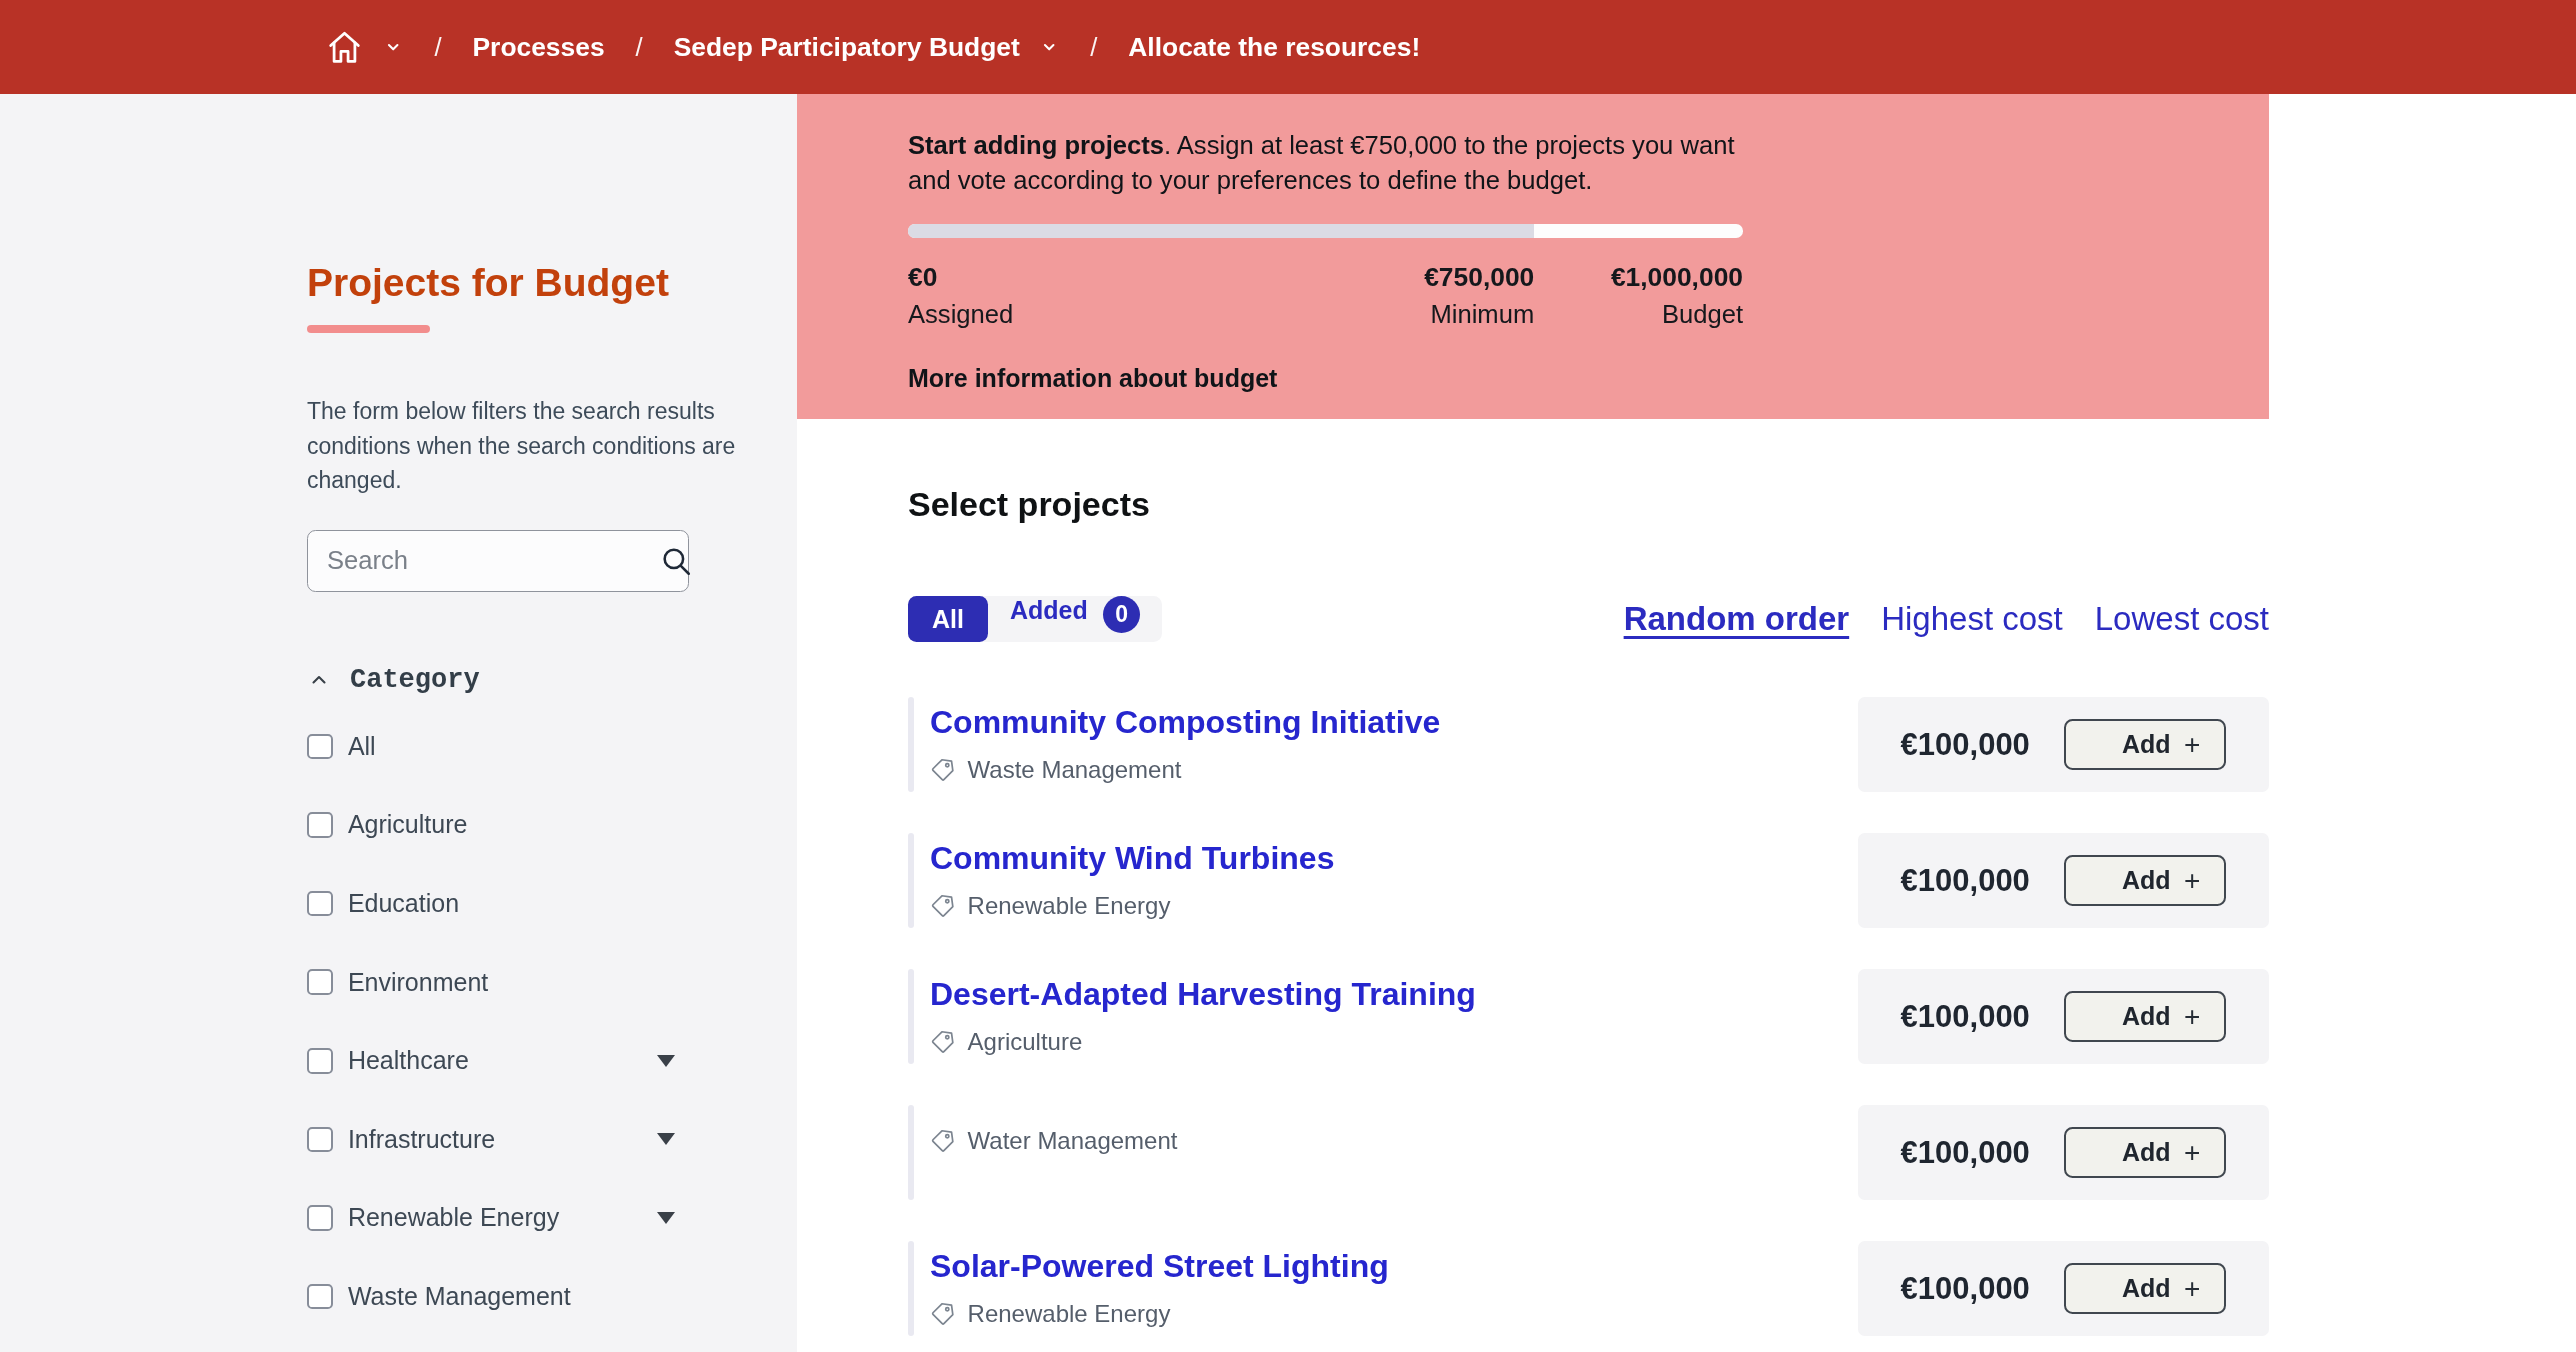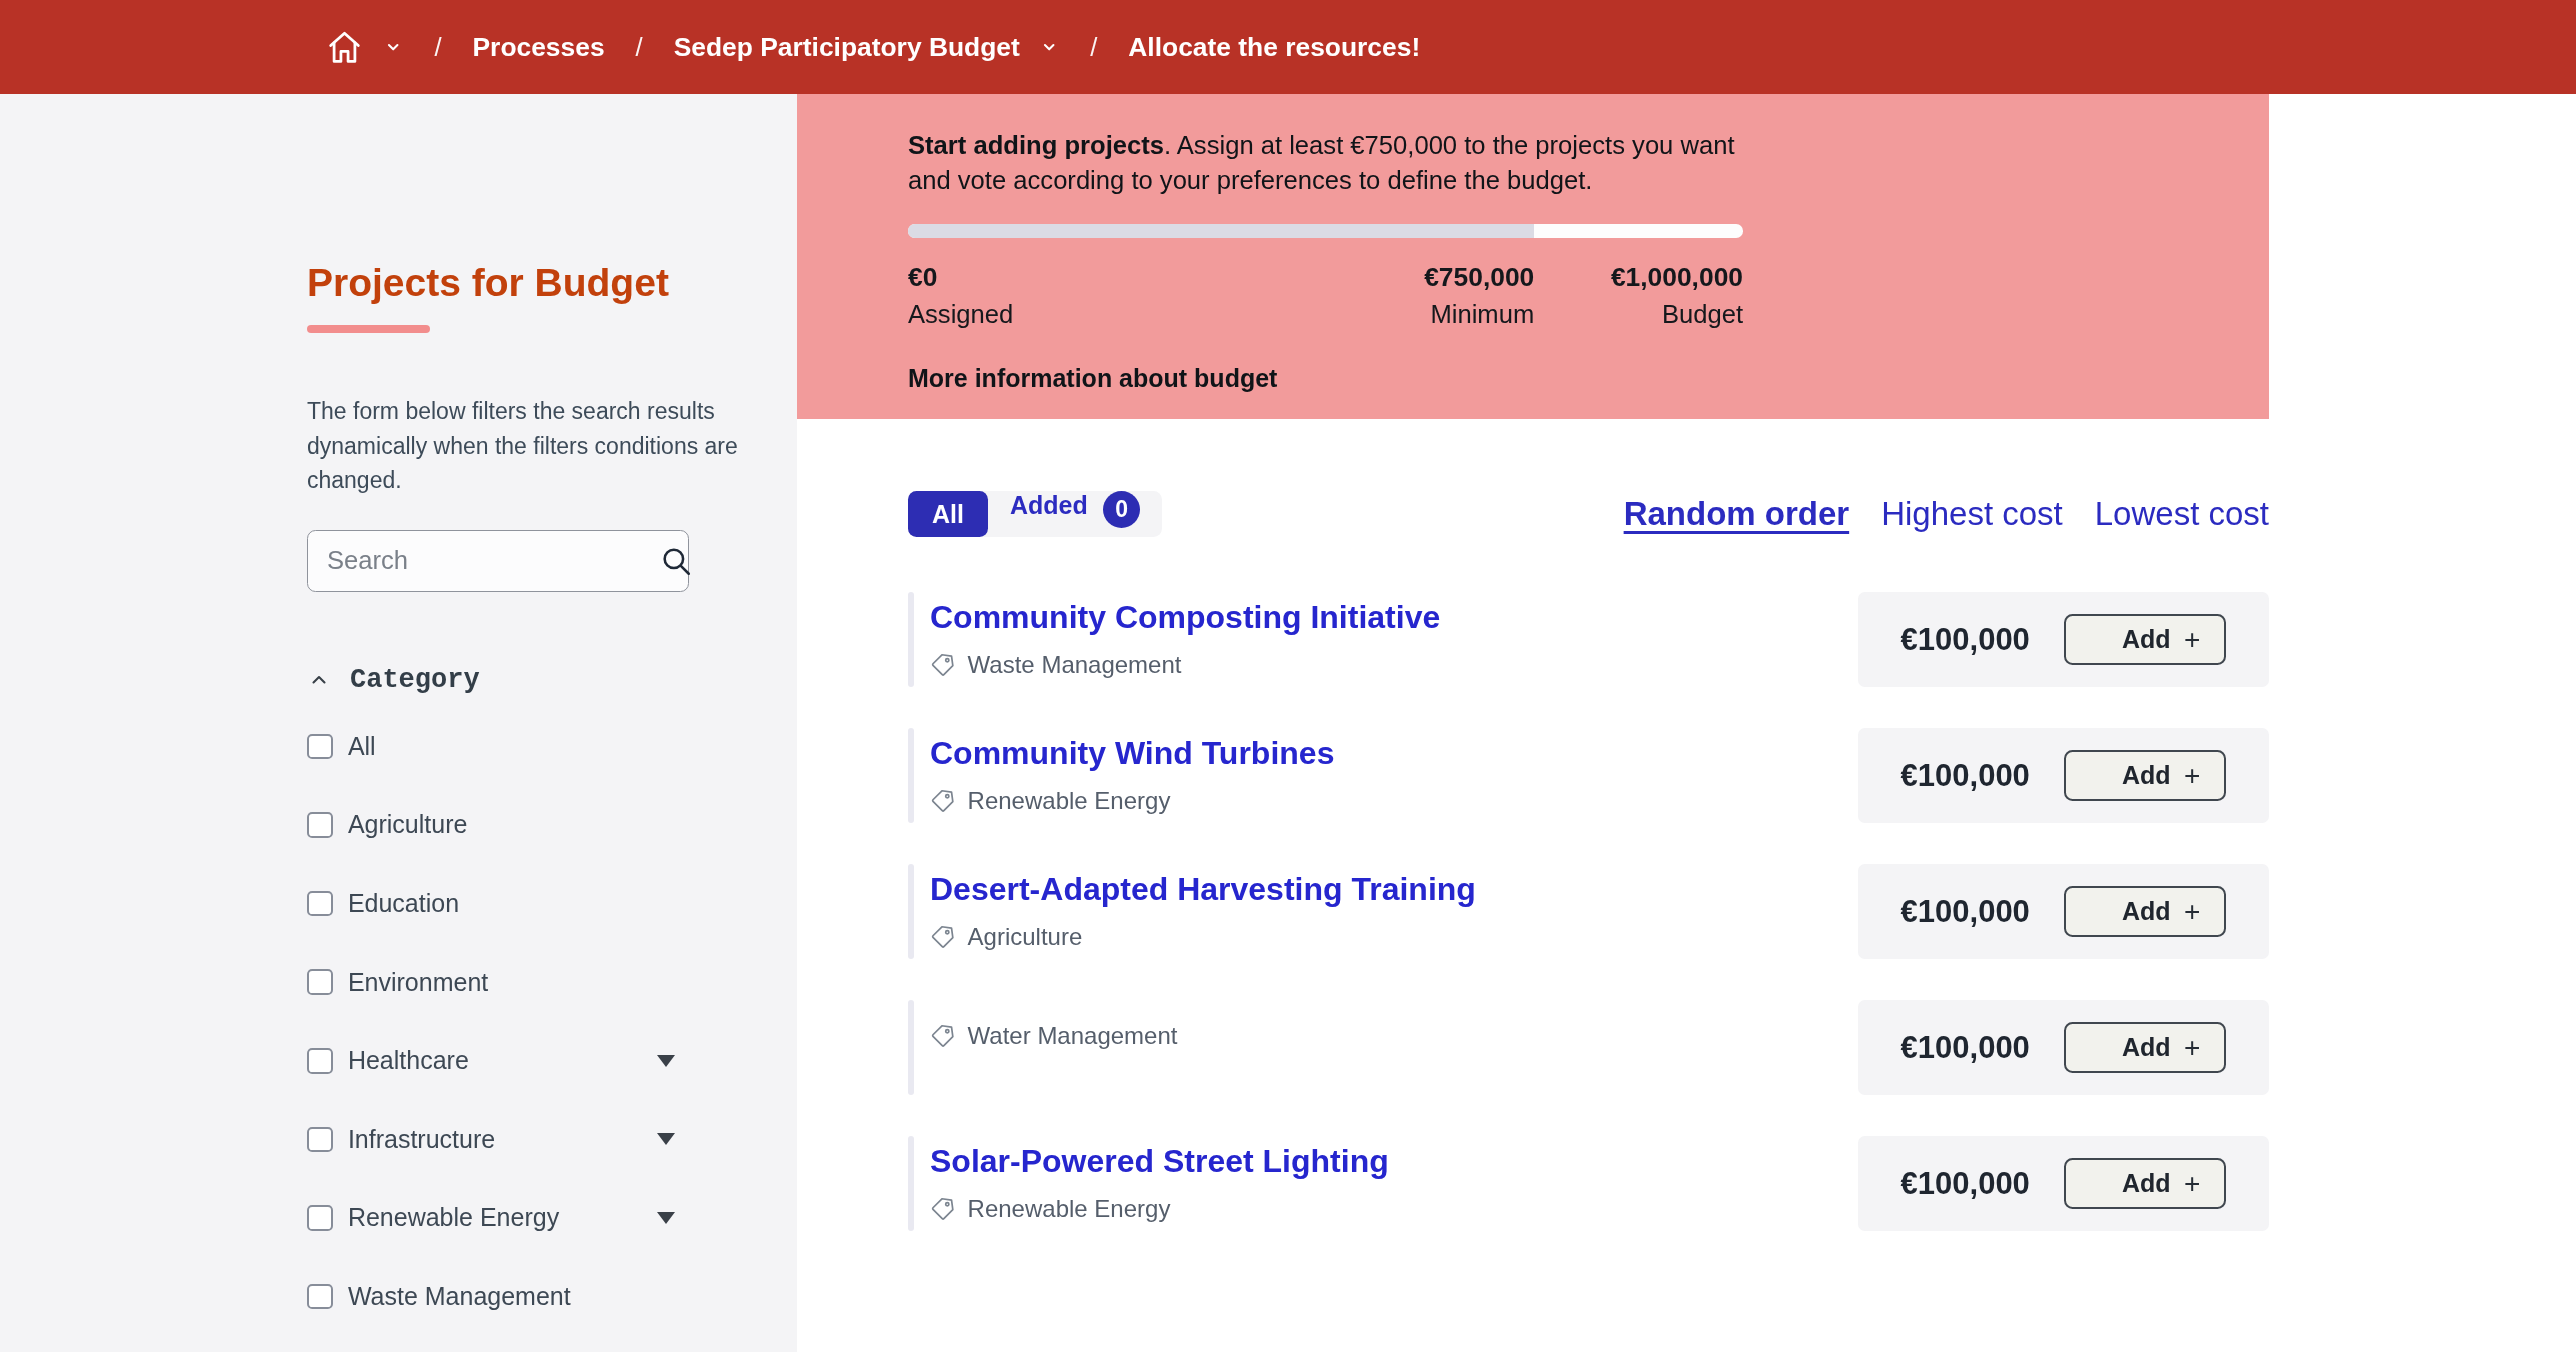--- a/index.html
+++ b/index.html
@@ -118,21 +118,21 @@
   </span>
   <span class="crumb-sep">/</span>
   <span class="crumb-link">Allocate the resources!</span>
 </header>
 
 <div class="page">
 
   <aside class="sidebar">
     <h1 class="side-title">Projects for Budget</h1>
     <div class="side-underline"></div>
-    <p class="side-desc">The form below filters the search results dynamically when the filters conditions are changed.</p>
+    <p class="side-desc">The form below filters the search results conditions when the search conditions are changed.</p>
 
     <div class="searchbox">
       <input type="text" placeholder="Search" style="">
       <svg class="search-icon" viewBox="0 0 24 24" fill="none" stroke="#1F2937" stroke-width="1.8" stroke-linecap="round">
         <circle cx="10.5" cy="10.5" r="6.5"></circle>
         <line x1="15.6" y1="15.6" x2="21" y2="21"></line>
       </svg>
     </div>
 
     <div class="cat-head">
@@ -215,20 +215,21 @@
         <div class="plab plab-budget">
           <div class="pval">€1,000,000</div>
           <div class="pcap">Budget</div>
         </div>
       </div>
 
       <a class="more-info">More information about budget</a>
     </section>
 
     <div class="content">
+      <h2 class="select-heading">Select projects</h2>
 
       <div class="listbar">
         <div class="tabs">
           <span class="tab-all">All</span>
           <span class="tab-added">
             <span>Added</span>
             <span class="badge">0</span>
           </span>
         </div>
         <div class="sorts">

